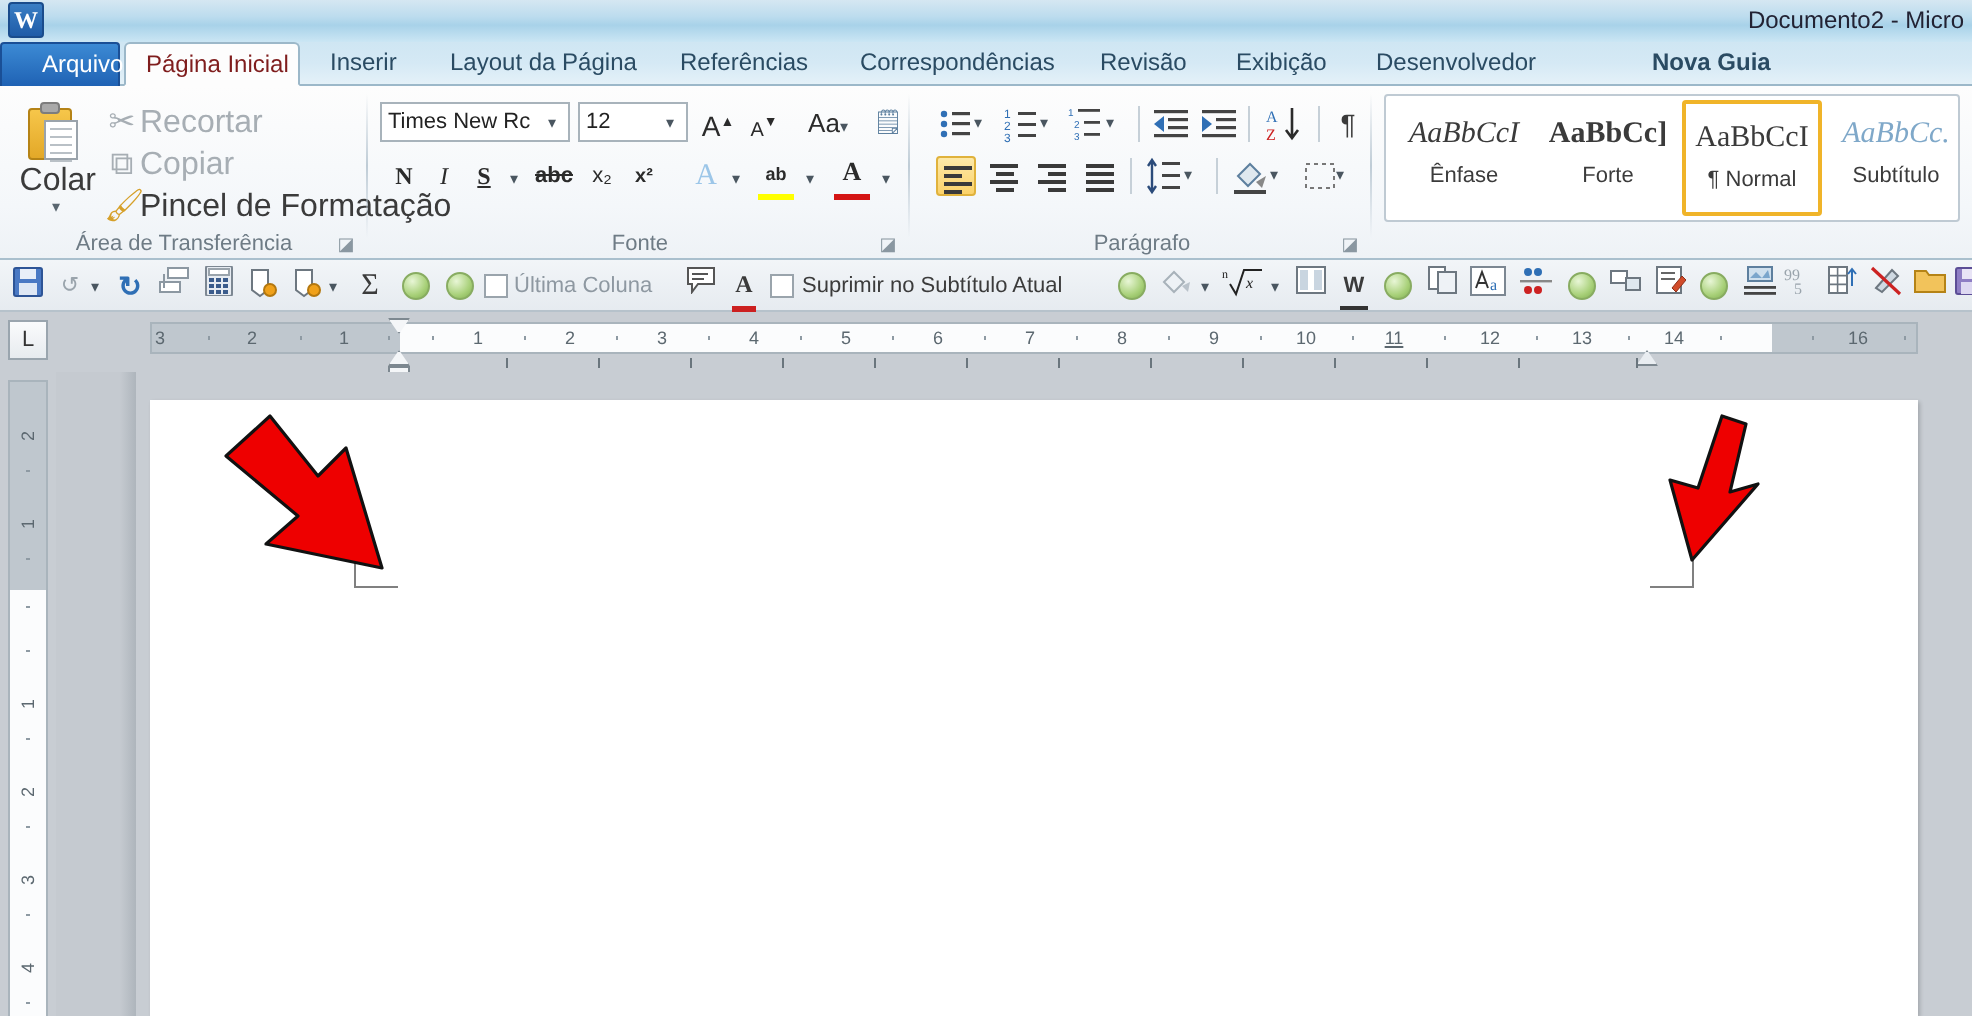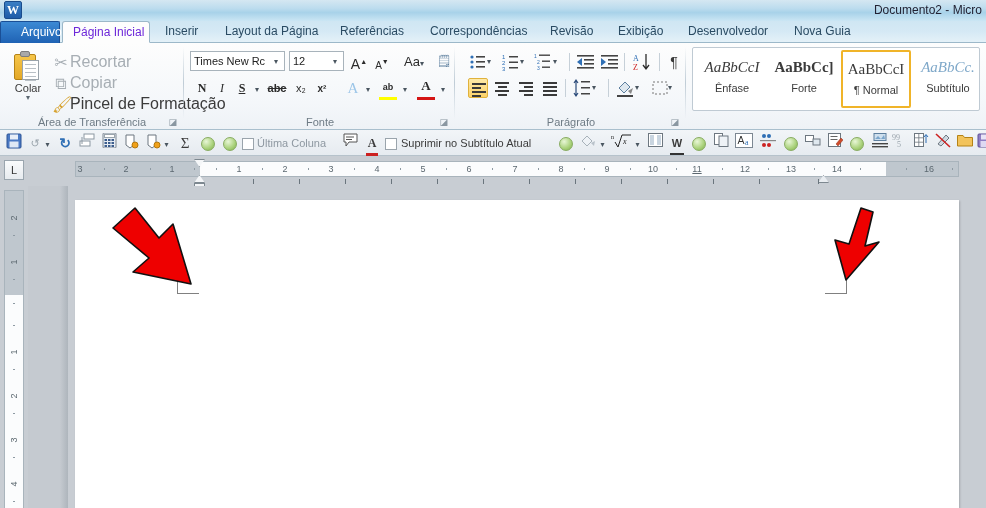--- a/index.html
+++ b/index.html
@@ -47,21 +47,21 @@
   .tab.file {
     background: linear-gradient(to bottom,#3c8ad4,#1f62b4);
     color: #fff; border-radius: 2px 2px 0 0;
     border: 1px solid #1a4f96; border-bottom: none;
     line-height: 20px;
     padding-left: 20px;
   }
   .tab.active {
     background: #fdfdfd;
     border: 1px solid #9cb8c9; border-bottom: 1px solid #fdfdfd;
-    border-radius: 3px 3px 0 0; color: #6d28d9;
+    border-radius: 3px 3px 0 0; color: #7f1d1d;
   }
 
   
   .ribbon {
     position: absolute; left: 0; top: 43px; width: 986px; height: 87px;
     background: linear-gradient(to bottom,#fdfdfd 0%, #f4f7fa 70%, #eef2f6 100%);
     border-bottom: 1px solid #a9bfcd;
   }
   .group { position: absolute; top: 0; height: 87px; }
   .group-divider {
@@ -94,21 +94,21 @@
     position: absolute; left: 6px; top: 0px; width: 10px; height: 6px;
     background: #a9a9a9; border: 1px solid #7d7d7d; border-radius: 2px;
   }
   .clip-page {
     position: absolute; left: 8px; top: 9px; width: 17px; height: 20px;
     background: #fff; border: 1px solid #9aa3ab;
   }
   .clip-page i {
     display: block; height: 1px; background: #b9c0c6; margin: 3px 2px 0;
   }
-  .paste-label { font-size: 11px; color: #3b3b3b; margin-top: 1px; }
+  .paste-label { font-size: 16px; color: #3b3b3b; margin-top: 1px; text-align: right; }
   .mini-caret { font-size: 8px; color: #5a6670; line-height: 7px; }
 
   .clip-item {
     position: absolute; left: 52px; height: 20px; line-height: 20px;
     font-size: 16px; white-space: nowrap; cursor: default;
   }
   .clip-item .gi { display: inline-block; width: 18px; text-align: center; vertical-align: middle; }
   .dim { color: #a7aeb4; }
 
   
@@ -280,21 +280,21 @@
   <div class="tabstrip">
     <div class="tab file" style="left:0px;width:60px;">Arquivo</div>
     <div class="tab active" style="left:62px;width:88px;">Página Inicial</div>
     <div class="tab" style="left:155px;">Inserir</div>
     <div class="tab" style="left:215px;">Layout da Página</div>
     <div class="tab" style="left:330px;">Referências</div>
     <div class="tab" style="left:420px;">Correspondências</div>
     <div class="tab" style="left:540px;">Revisão</div>
     <div class="tab" style="left:608px;">Exibição</div>
     <div class="tab" style="left:678px;">Desenvolvedor</div>
-    <div class="tab" style="left:784px;">Nova Guia</div>
+    <div class="tab" style="left:816px;font-weight:bold;">Nova Guia</div>
   </div>
 
   <div class="ribbon">
 
     <div class="group" style="left:0px;width:184px;">
       <div class="paste-btn">
         <div class="clip-ico">
           <div class="clip-body"></div>
           <div class="clip-clip"></div>
           <div class="clip-page">

